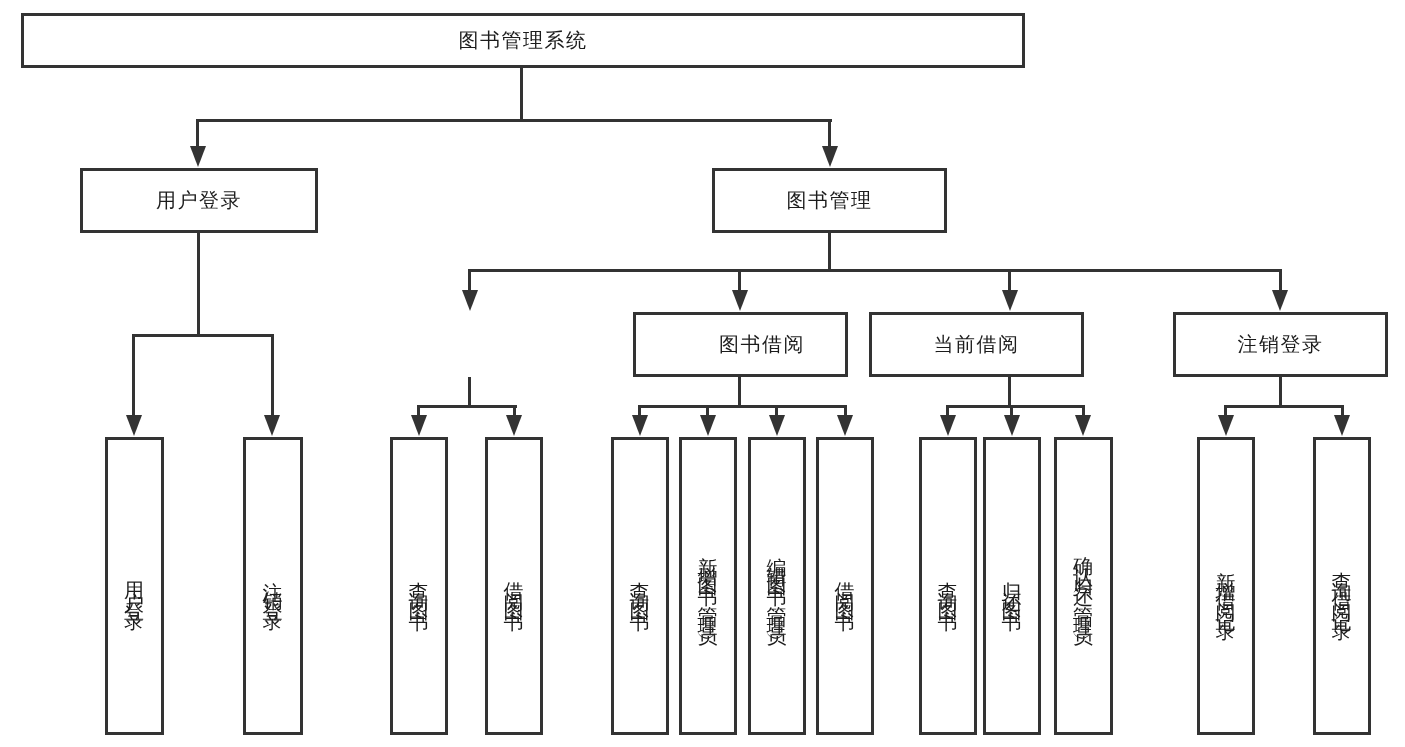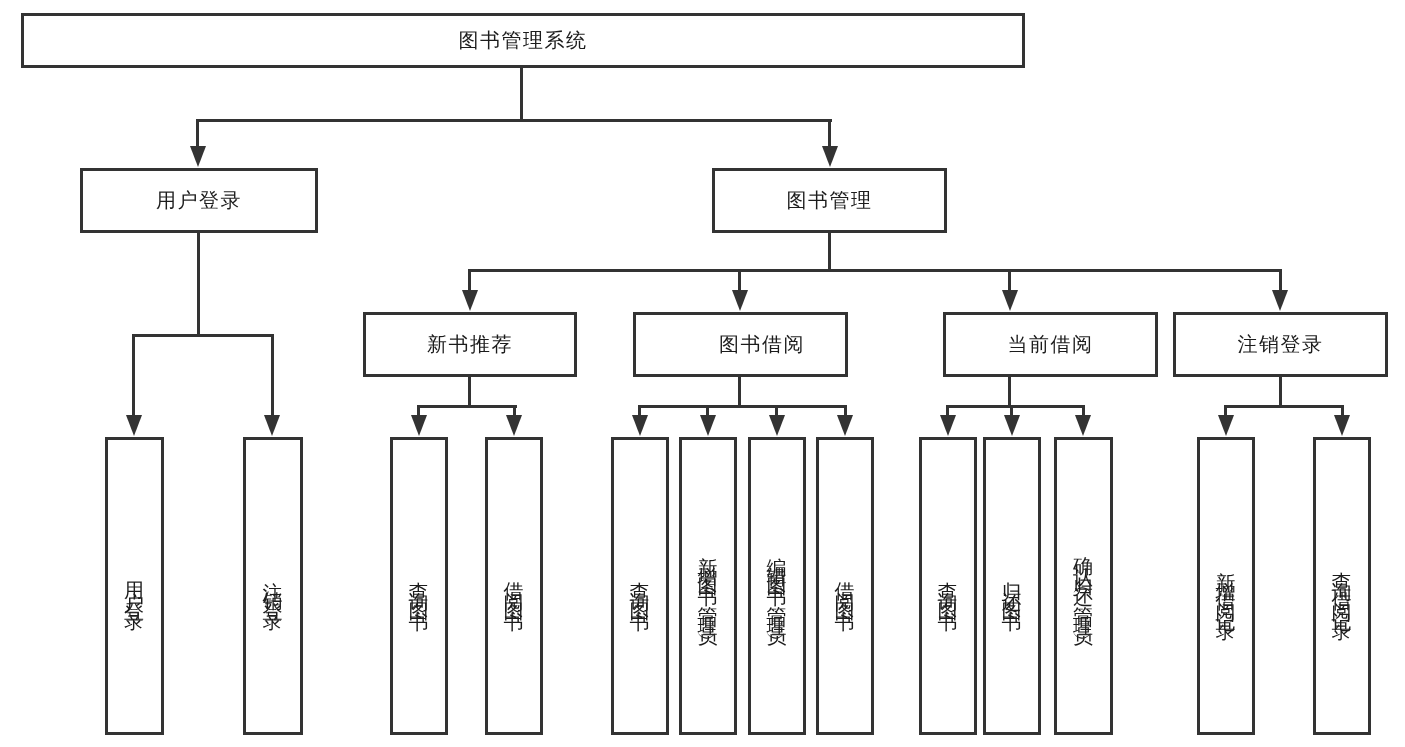--- a/index.html
+++ b/index.html
@@ -96,27 +96,24 @@
   <div class="hline" style="left:468px; top:269px; width:814px;"></div>
   <div class="vline" style="left:468px; top:269px; height:26px;"></div>
   <div class="vline" style="left:738px; top:269px; height:26px;"></div>
   <div class="vline" style="left:1008px; top:269px; height:26px;"></div>
   <div class="vline" style="left:1279px; top:269px; height:26px;"></div>
   <div class="arrow" style="left:462px; top:290px;"></div>
   <div class="arrow" style="left:732px; top:290px;"></div>
   <div class="arrow" style="left:1002px; top:290px;"></div>
   <div class="arrow" style="left:1272px; top:290px;"></div>
 
-  <div class="box" style="left:363px; top:312px; width:214px; height:65px;">
-    <span>新书推荐</span>
-  </div>
   <div class="box" style="left:633px; top:312px; width:215px; height:65px;padding-left:43px;">
     <span>图书借阅</span>
   </div>
-  <div class="box" style="left:943px; top:312px; width:215px; height:65px;">
+  <div class="box" style="left:869px; top:312px; width:215px; height:65px;">
     <span>当前借阅</span>
   </div>
   <div class="box" style="left:1173px; top:312px; width:215px; height:65px;">
     <span>注销登录</span>
   </div>
 
   <div class="vline" style="left:468px; top:377px; height:31px;"></div>
   <div class="hline" style="left:417px; top:405px; width:100px;"></div>
   <div class="vline" style="left:417px; top:405px; height:15px;"></div>
   <div class="vline" style="left:513px; top:405px; height:15px;"></div>

